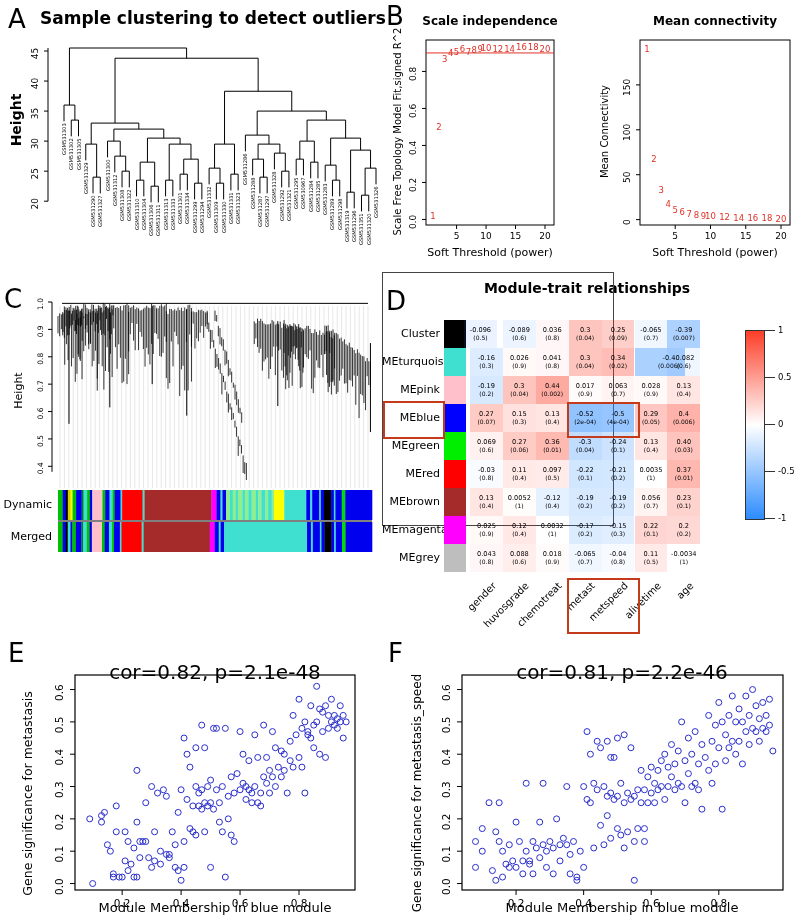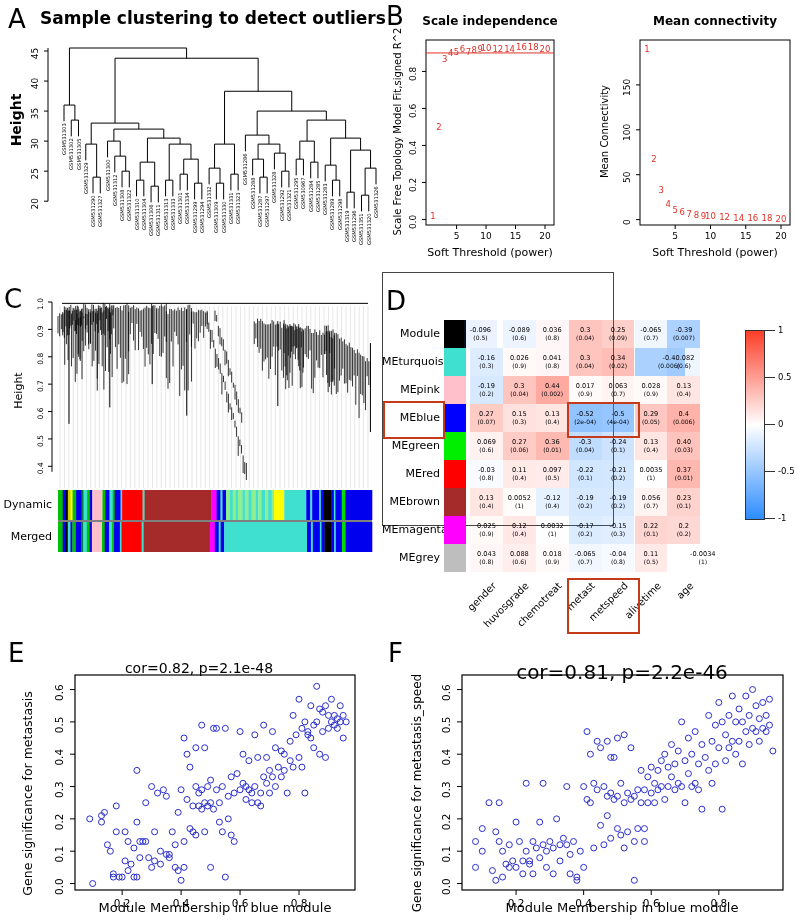--- a/index.html
+++ b/index.html
@@ -773,22 +773,23 @@
           <rect x="334.2577447335812" y="250" width="1.8563816604708798" height="30" fill="#40E0D0"></rect>
           <rect x="335.8141263940521" y="250" width="6.525526641883519" height="30" fill="#0000EE"></rect>
           <rect x="342.0396530359356" y="250" width="3.8018587360594793" height="30" fill="#00DD00"></rect>
           <rect x="345.5415117719951" y="250" width="26.758488228004957" height="30" fill="#0000EE"></rect>
         </g>
         <line x1="58" y1="249" x2="372" y2="249" stroke="#000" stroke-width="1"></line>
       </svg>
   </div>
 
   <div class="panel" id="panelD" style="left:382px;top:272px;width:413px;height:378px;">
+    <div class="ptitle" style="left:40px;top:8px;width:330px;font-size:14px;font-weight:700;">Module-trait relationships</div>
     <div id="hm" style="position:absolute;left:0;top:0;width:413px;height:378px;">
-        <div class="hm-rowlab" style="left:0;top:56px;width:58px;">Module</div>
+        <div class="hm-rowlab" style="left:0;top:56px;width:58px;">Cluster</div>
         <div class="hm-swatch" style="left:62px;top:48px;width:22px;height:28px;background:#000000;"></div>
         <div class="hm-cell" style="left:82px;top:48px;width:32.9px;height:28px;background:rgba(45,140,255,0.10);">
           <div class="hm-val">-0.096</div>
           <div class="hm-p">(0.5)</div>
         </div>
         <div class="hm-cell" style="left:120.9px;top:48px;width:32.9px;height:28px;background:rgba(45,140,255,0.09);">
           <div class="hm-val">-0.089</div>
           <div class="hm-p">(0.6)</div>
         </div>
         <div class="hm-cell" style="left:153.8px;top:48px;width:32.9px;height:28px;background:rgba(252,62,40,0.04);">
@@ -1040,21 +1041,21 @@
           <div class="hm-p">(0.7)</div>
         </div>
         <div class="hm-cell" style="left:219.6px;top:272px;width:32.9px;height:28px;background:rgba(45,140,255,0.04);">
           <div class="hm-val">-0.04</div>
           <div class="hm-p">(0.8)</div>
         </div>
         <div class="hm-cell" style="left:252.5px;top:272px;width:32.9px;height:28px;background:rgba(252,62,40,0.11);">
           <div class="hm-val">0.11</div>
           <div class="hm-p">(0.5)</div>
         </div>
-        <div class="hm-cell" style="left:285.4px;top:272px;width:32.9px;height:28px;background:rgba(45,140,255,0.00);padding-left:19px;">
+        <div class="hm-cell" style="left:285.4px;top:272px;width:32.9px;height:28px;background:rgba(45,140,255,0.00);">
           <div class="hm-val">-0.0034</div>
           <div class="hm-p">(1)</div>
         </div>
         <div class="" style="left:88px;top:48px;width:230.29999999999998px;height:252px;border:1px solid #444;pointer-events:none;"></div>
         <div class="hm-trait" style="right:304.602px;top:308px;">gender</div>
         <div class="hm-trait" style="right:271.702px;top:308px;">huvosgrade</div>
         <div class="hm-trait" style="right:238.802px;top:308px;">chemotreat</div>
         <div class="hm-trait" style="right:205.90200000000002px;top:308px;">metast</div>
         <div class="hm-trait" style="right:173.002px;top:308px;">metspeed</div>
         <div class="hm-trait" style="right:140.10199999999998px;top:308px;">alivetime</div>
@@ -1070,21 +1071,21 @@
         <div class="hm-legtick" style="left:396px;top:195px;">-0.5</div>
         <div class="hm-legline" style="left:383px;top:246px;width:10px;"></div>
         <div class="hm-legtick" style="left:396px;top:242px;">-1</div>
         <div class="hlbox" style="left:1px;top:129px;width:58px;height:34px;"></div>
         <div class="hlbox" style="left:184.7px;top:130px;width:69.8px;height:32px;"></div>
         <div class="hlbox" style="left:184.7px;top:306px;width:69.8px;height:52px;"></div>
       </div>
   </div>
 
   <div class="panel" id="panelE" style="left:0;top:622px;width:390px;height:302px;">
-    <div class="ptitle" style="left:59px;top:38px;width:280px;font-size:14px;">cor=0.82, p=2.1e-48</div>
+    <div class="ptitle" style="left:75px;top:38px;width:280px;font-size:20px;">cor=0.82, p=2.1e-48</div>
     <div class="ylab" style="left:-88px;top:164px;width:230px;font-size:12.5px;">Gene significance for metastasis</div>
     <div class="xlab" style="left:75px;top:278px;width:280px;font-size:13px;">Module Membership in blue module</div>
     <svg id="svgE" width="390" height="302">
         <g>
           <rect x="75" y="53" width="280" height="215" fill="none" stroke="#000" stroke-width="1.2"></rect>
           <line x1="122.15789473684211" y1="268" x2="122.15789473684211" y2="273" stroke="#000" stroke-width="1"></line>
           <text x="122.15789473684211" y="285" font-size="10.5" text-anchor="middle" fill="#000" font-family="DejaVu Sans, Liberation Sans, sans-serif">0.2</text>
           <line x1="181.10526315789474" y1="268" x2="181.10526315789474" y2="273" stroke="#000" stroke-width="1"></line>
           <text x="181.10526315789474" y="285" font-size="10.5" text-anchor="middle" fill="#000" font-family="DejaVu Sans, Liberation Sans, sans-serif">0.4</text>
           <line x1="240.05263157894734" y1="268" x2="240.05263157894734" y2="273" stroke="#000" stroke-width="1"></line>

